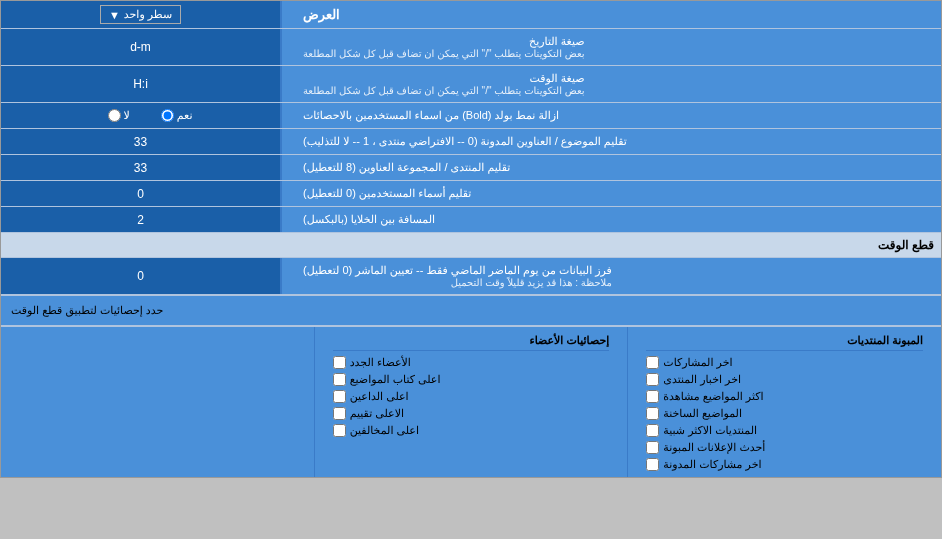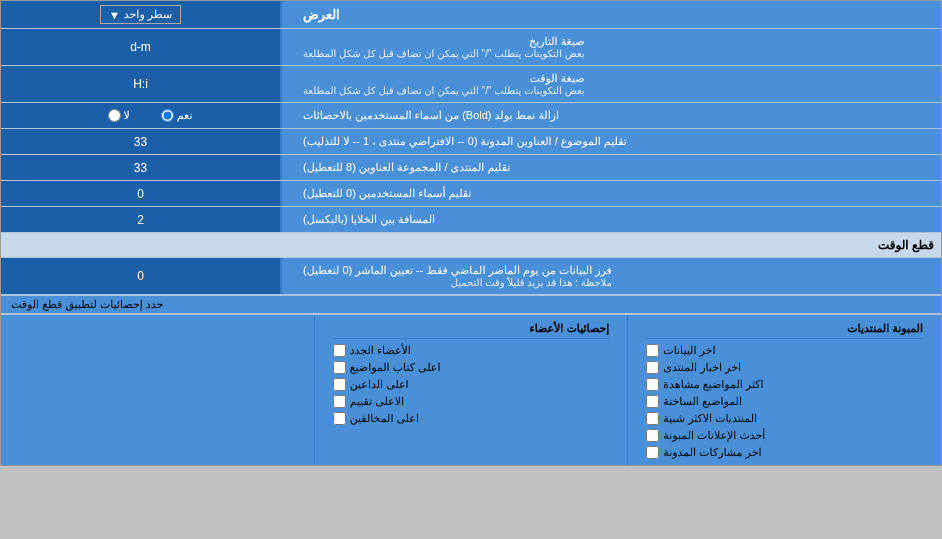--- a/index.html
+++ b/index.html
@@ -114,21 +114,21 @@
       color: #000;
       font-size: 11px;
     }
     .checkbox-item input[type="checkbox"] {
       cursor: pointer;
     }
     .full-label-cell {
       flex: 1;
       background: #4a90d9;
       color: #000;
-      padding: 2px 10px;
+      padding: 8px 10px;
       text-align: left;
       font-size: 11px;
       display: flex;
       align-items: center;
       justify-content: flex-end;
     }
     .limit-row {
       display: flex;
       background: #4a90d9;
       border-bottom: 1px solid #b0c4de;
@@ -254,21 +254,21 @@
       </div>
     </div>
 
     <div class="checkboxes-grid">
 
       <div class="checkbox-col">
         <div class="checkbox-col-header">
           <span>المبونة المنتديات</span>
         </div>
         <div class="checkbox-item">
-          <span>اخر البيانات</span>
+          <span>اخر المشاركات</span>
           <input type="checkbox" style="">
         </div>
         <div class="checkbox-item">
           <span>اخر اخبار المنتدى</span>
           <input type="checkbox" style="">
         </div>
         <div class="checkbox-item">
           <span>اكثر المواضيع مشاهدة</span>
           <input type="checkbox" style="">
         </div>

